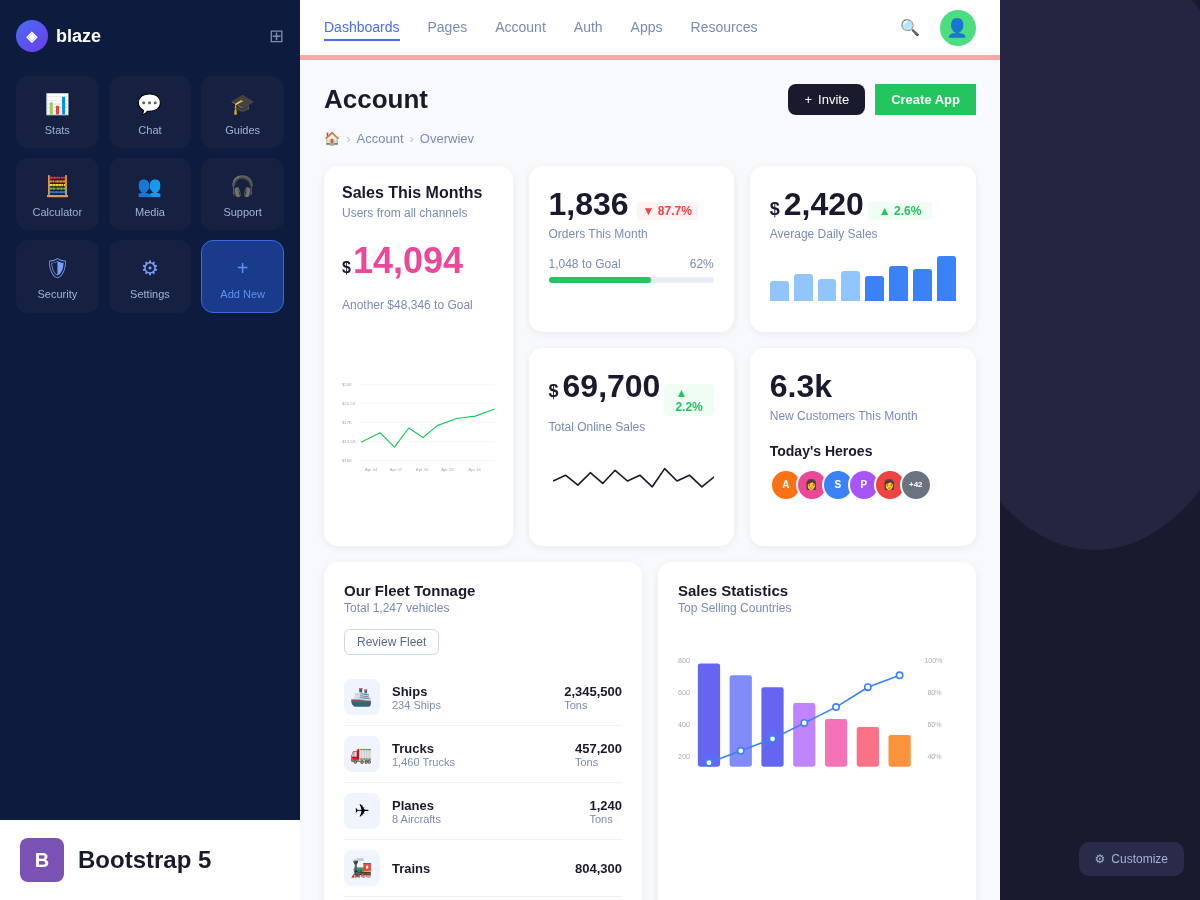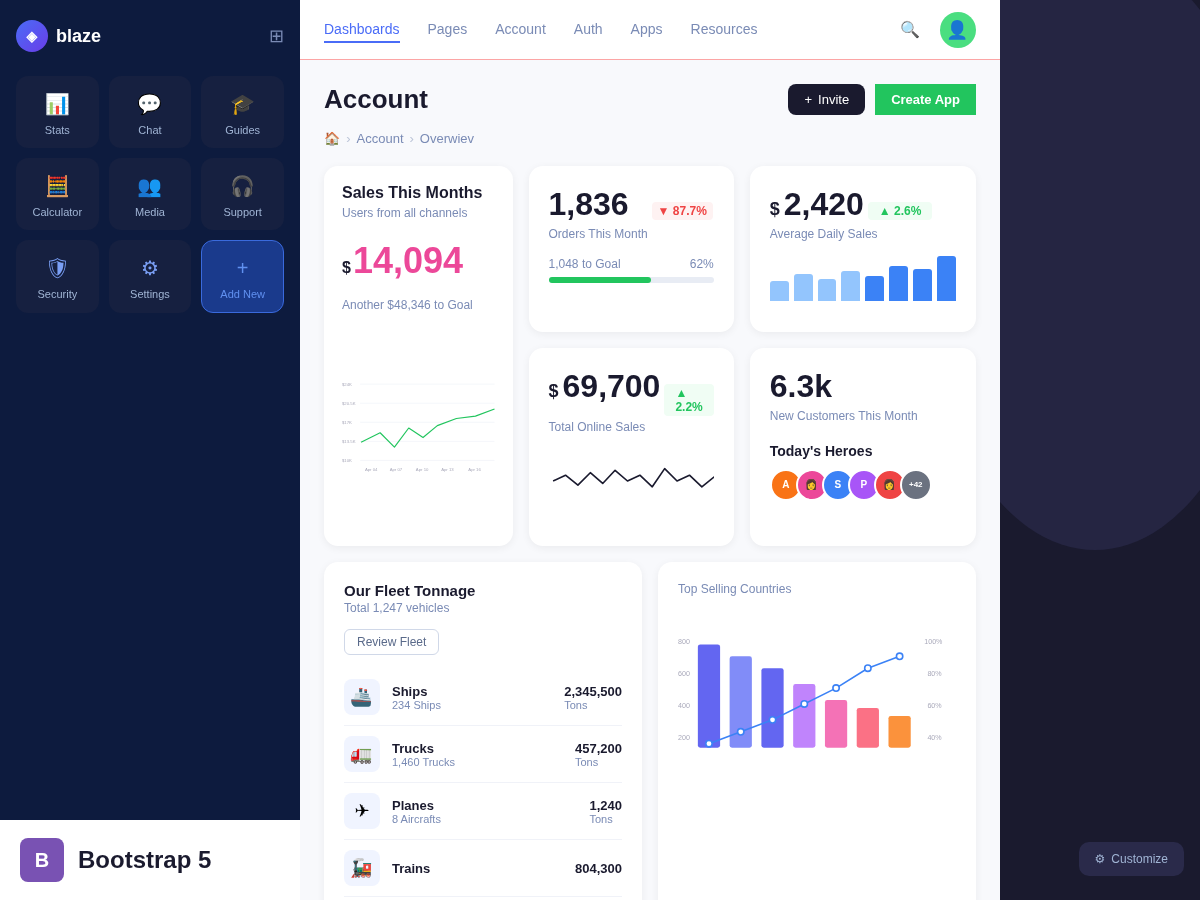--- a/index.html
+++ b/index.html
@@ -31,21 +31,21 @@
 
     
     .bootstrap-badge { position: absolute; bottom: 0; left: 0; right: 0; background: white; border-radius: 0 0 0 0; padding: 18px 20px; display: flex; align-items: center; gap: 14px; }
     .bs-icon { width: 44px; height: 44px; background: #7952b3; border-radius: 8px; display: flex; align-items: center; justify-content: center; color: white; font-size: 20px; font-weight: 800; }
     .bs-text { font-size: 24px; font-weight: 700; color: #1a1a2e; }
 
     
     .main { flex: 1; display: flex; flex-direction: column; background: white; overflow: hidden; }
 
     
-    .topnav { display: flex; align-items: center; justify-content: space-between; padding: 0 24px; border-bottom: 1px solid #fca5a5; height: 60px; background: white; }
+    .topnav { display: flex; align-items: center; justify-content: space-between; padding: 0 24px; border-bottom: 5px solid #fca5a5; height: 60px; background: white; }
     .topnav-links { display: flex; gap: 28px; }
     .topnav-link { color: #7a8bb5; font-size: 14px; font-weight: 500; cursor: pointer; padding: 4px 0; text-decoration: none; }
     .topnav-link.active { color: #4a6cf7; border-bottom: 2px solid #4a6cf7; }
     .topnav-actions { display: flex; align-items: center; gap: 12px; }
     .search-icon-btn { width: 36px; height: 36px; display: flex; align-items: center; justify-content: center; color: #7a8bb5; cursor: pointer; font-size: 16px; }
     .avatar-btn { width: 36px; height: 36px; border-radius: 50%; background: #22c55e; display: flex; align-items: center; justify-content: center; overflow: hidden; cursor: pointer; position: relative; }
 
     
     .page-content { flex: 1; padding: 24px; overflow-y: auto; background: #f8f9fc; }
     .page-header { display: flex; align-items: flex-start; justify-content: space-between; margin-bottom: 16px; }
@@ -198,21 +198,21 @@
       <span class="breadcrumb-home">🏠</span>
       <span class="breadcrumb-sep">›</span>
       <span class="breadcrumb-item">Account</span>
       <span class="breadcrumb-sep">›</span>
       <span class="breadcrumb-item active">Overwiev</span>
     </div>
 
     <div style="display:grid; grid-template-columns: 1fr 1fr 1.2fr; gap:16px; margin-bottom:16px;">
 
       <div class="stat-card">
-        <div style="display:flex; align-items:baseline; gap:23px; margin-bottom:4px;">
+        <div style="display:flex; align-items:baseline; gap:8px; margin-bottom:4px;">
           <span class="stat-number">1,836</span>
           <span class="stat-badge-red">▼ 87.7%</span>
         </div>
         <div class="stat-label">Orders This Month</div>
         <div class="progress-section">
           <div class="progress-header">
             <span>1,048 to Goal</span>
             <span>62%</span>
           </div>
           <div class="progress-bar">
@@ -355,20 +355,21 @@
             <div class="fleet-name">Trains</div>
             <div class="fleet-sub"></div>
           </div>
           <div class="fleet-amount">
             <div class="fleet-val">804,300</div>
           </div>
         </div>
       </div>
 
       <div class="bottom-card">
+        <div class="bottom-title">Sales Statistics</div>
         <div class="bottom-subtitle">Top Selling Countries</div>
         <div style="position:relative; height:180px;">
           <svg viewBox="0 0 350 180" style="width:100%; height:100%;">
 
             <text x="0" y="20" font-size="9" fill="#aab">800</text>
             <text x="0" y="60" font-size="9" fill="#aab">600</text>
             <text x="0" y="100" font-size="9" fill="#aab">400</text>
             <text x="0" y="140" font-size="9" fill="#aab">200</text>
 
             <text x="310" y="20" font-size="9" fill="#aab">100%</text>

